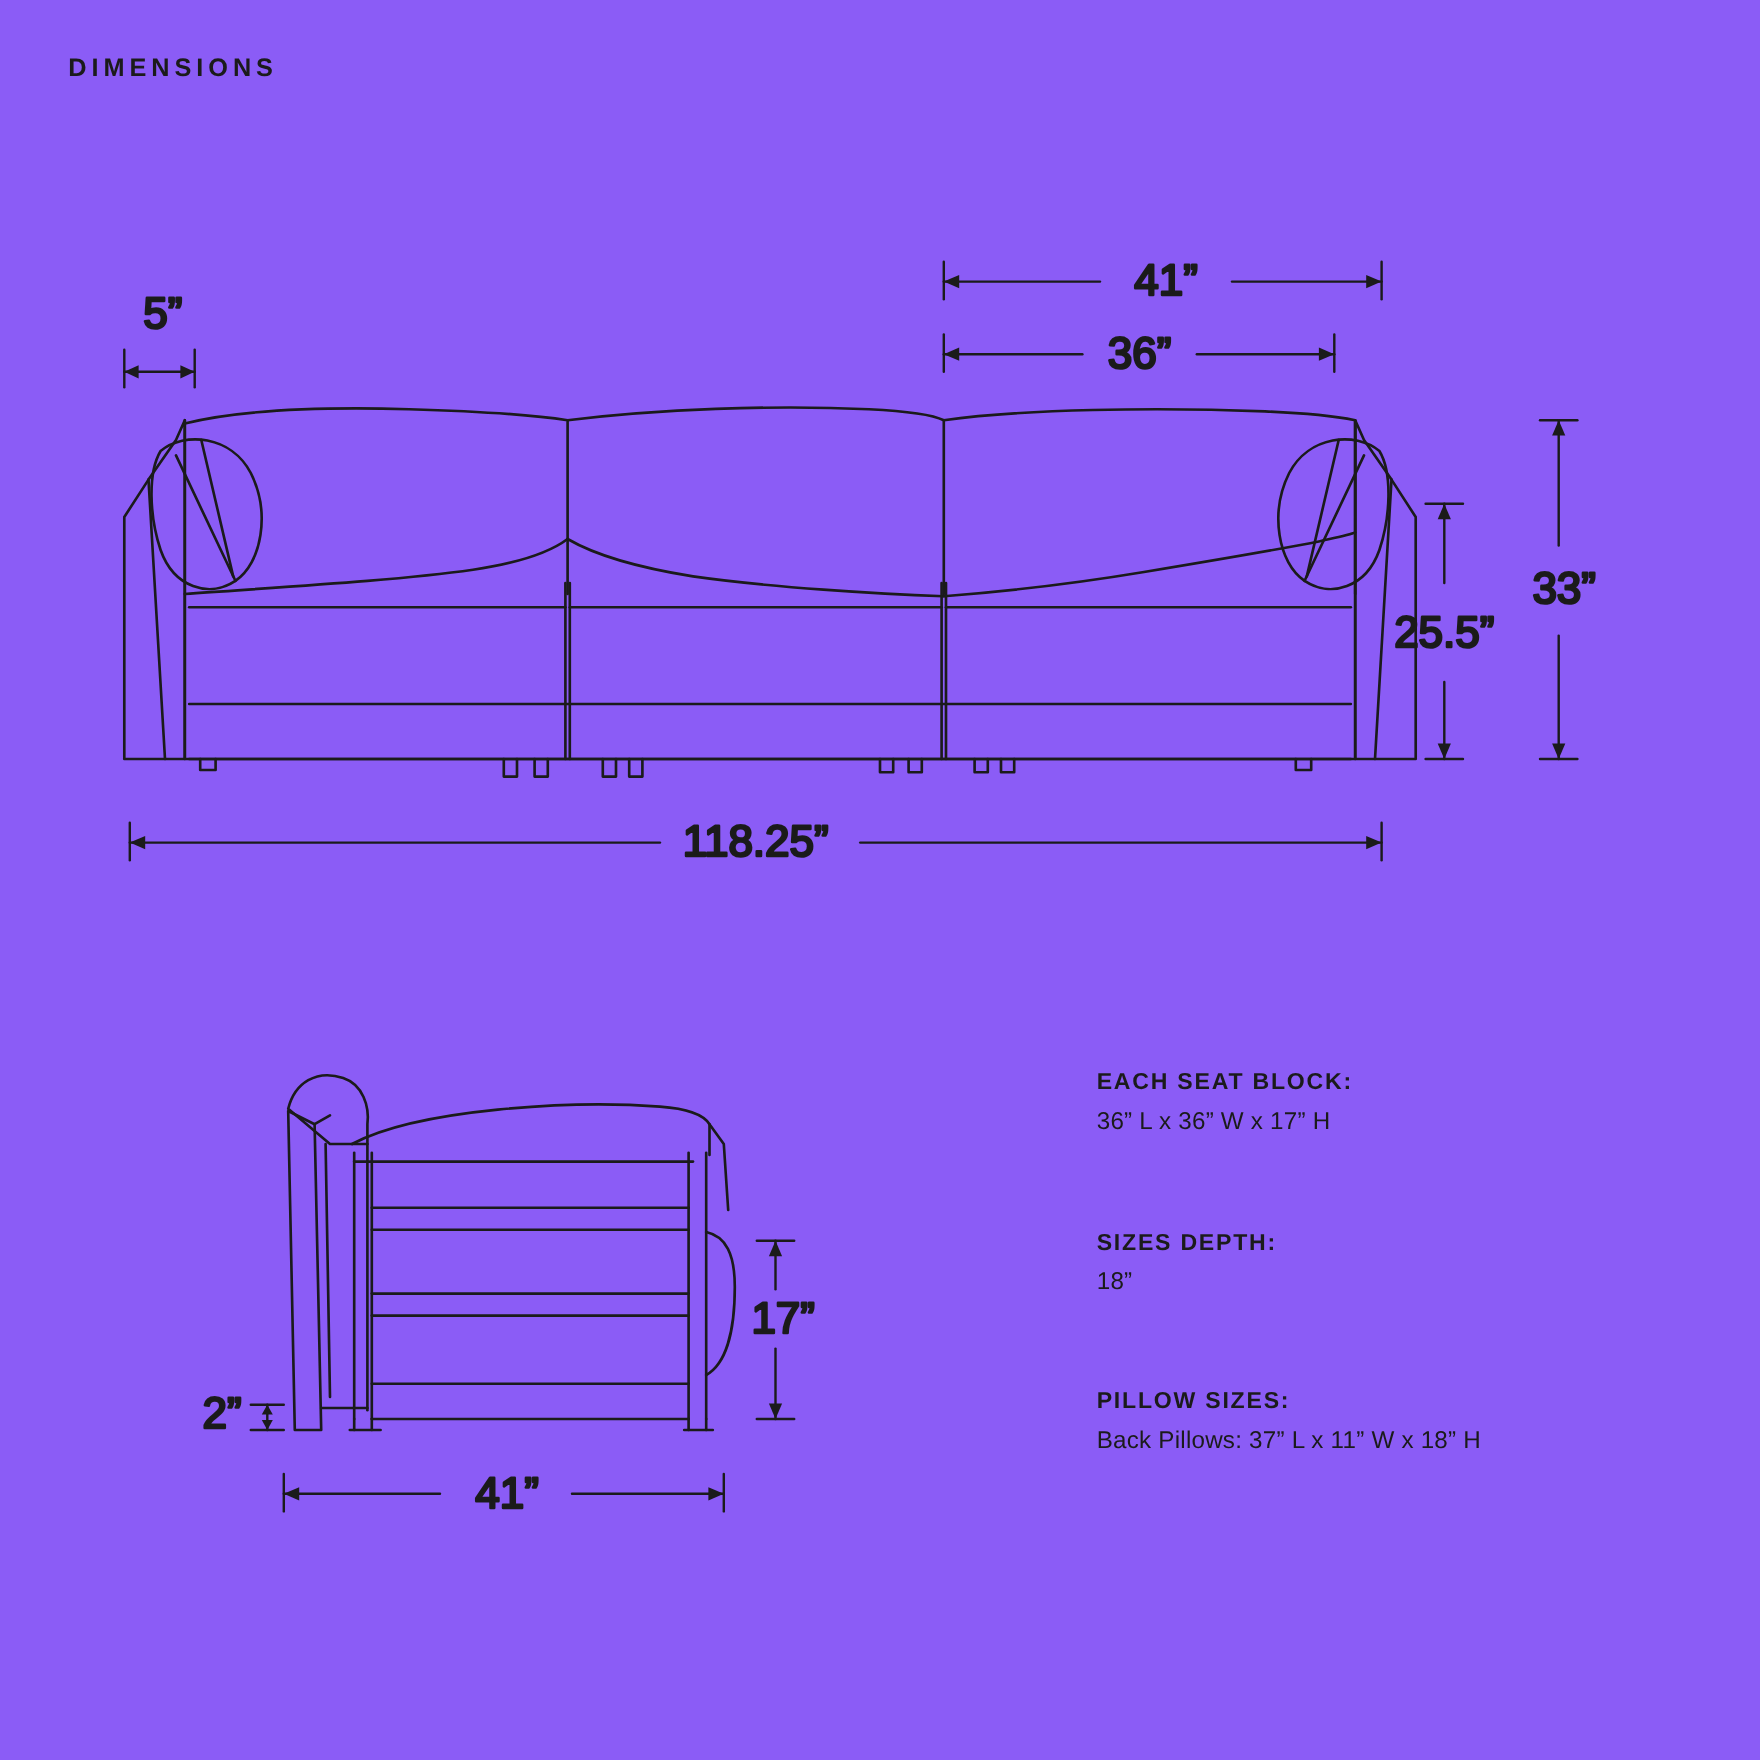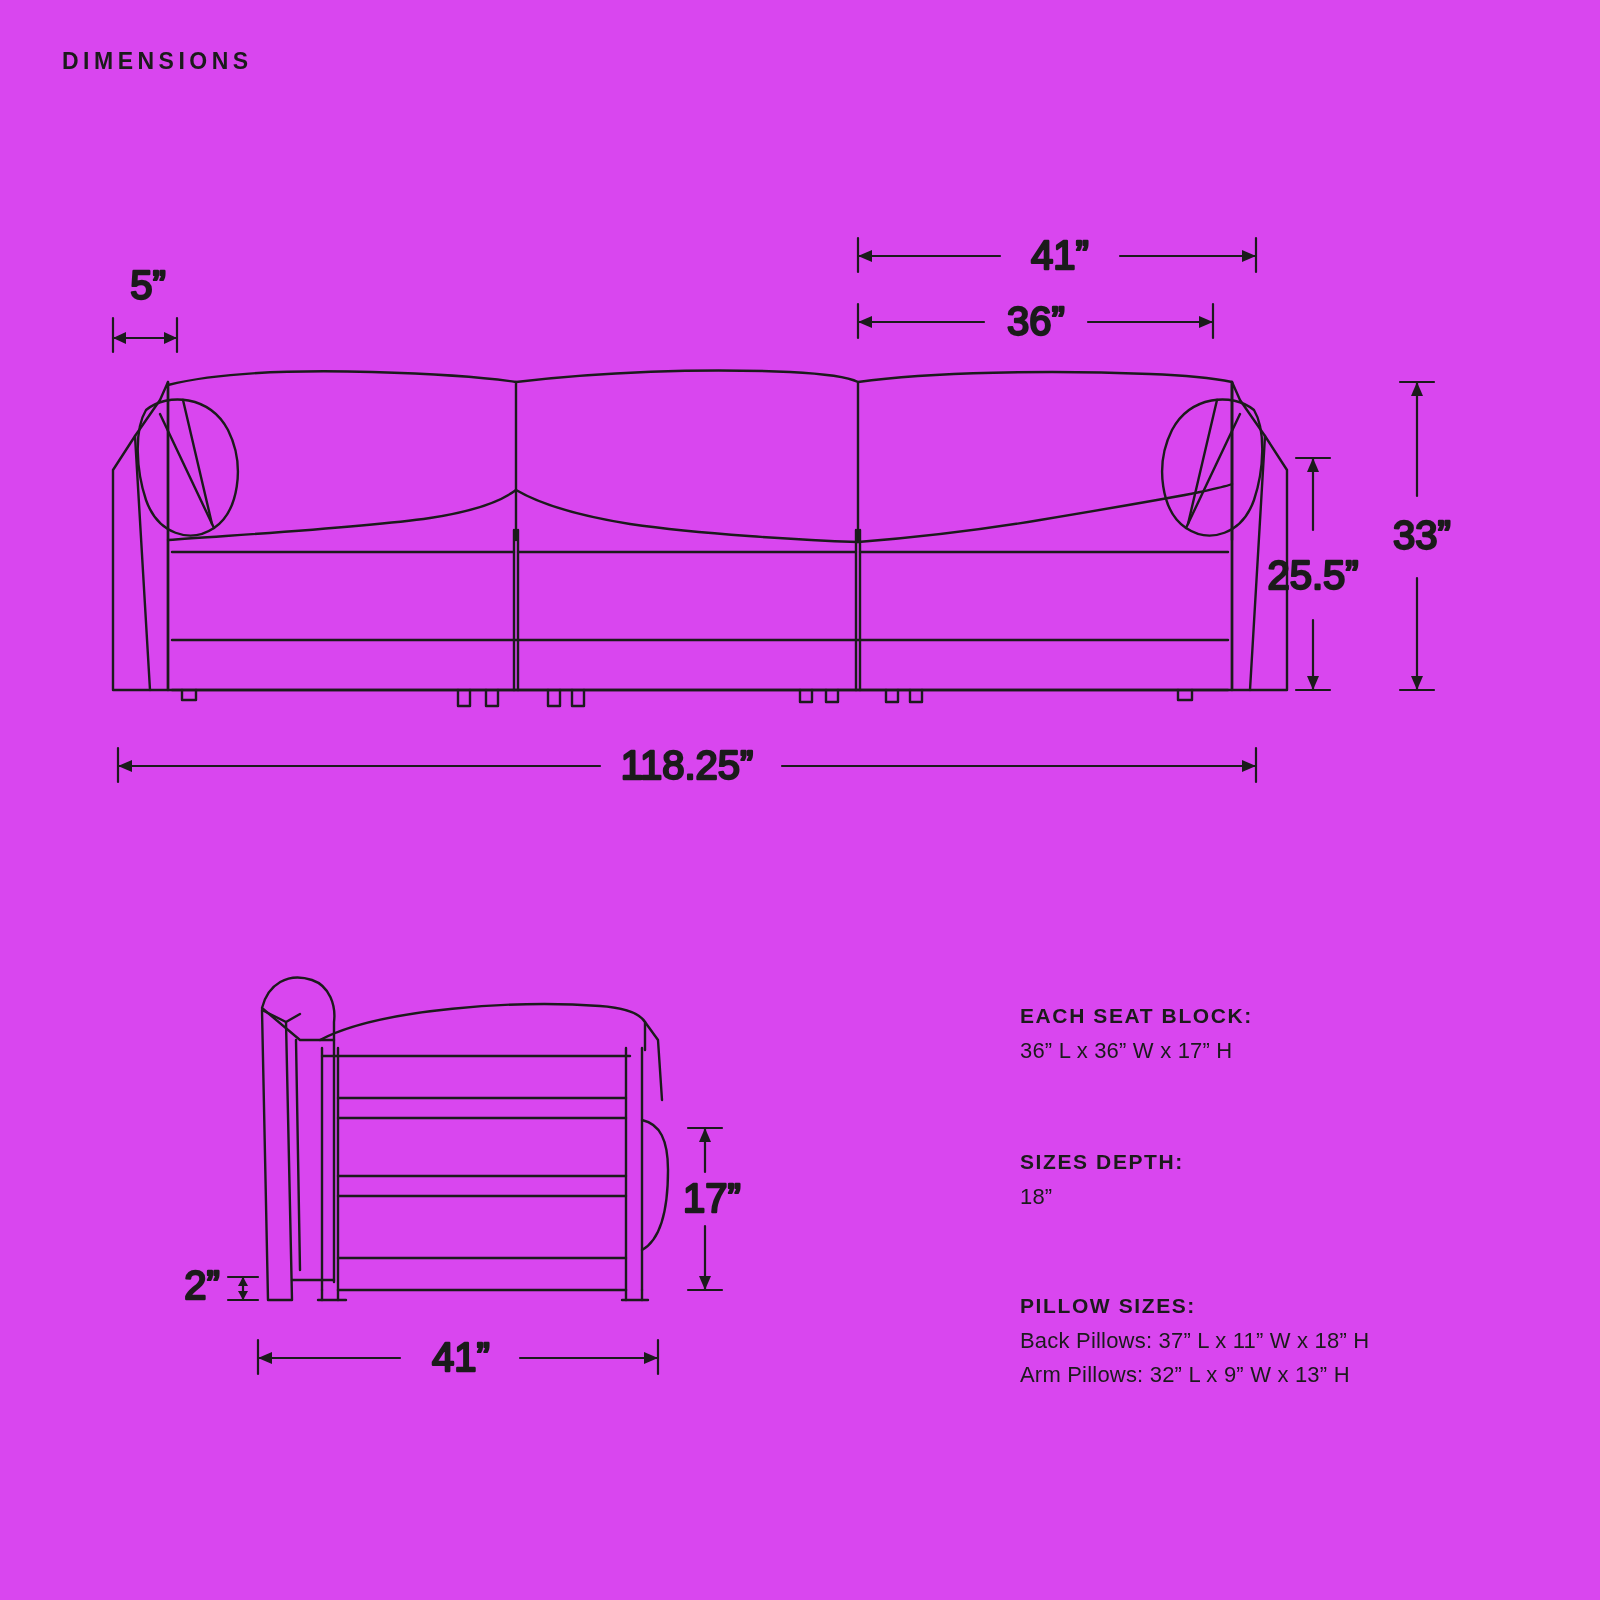--- a/index.html
+++ b/index.html
@@ -11,21 +11,21 @@
     width: 1600px;
     height: 1600px;
     position: relative;
     font-family: "Liberation Sans", sans-serif;
     color: #1b1b1b;
     overflow: hidden;
   }
   .page {
     position: absolute;
     inset: 0;
-    background: #d946ef;
+    background: #8b5cf6;
   }
   .title {
     position: absolute;
     left: 62px;
     top: 48px;
     font-size: 23px;
     font-weight: bold;
     letter-spacing: 4.5px;
     color: #1b1b1b;
   }
@@ -38,22 +38,21 @@
   }
   .dim-text {
     font-family: "Liberation Sans", sans-serif;
     fill: #1b1b1b;
     font-size: 40px;
     text-anchor: middle;
     dominant-baseline: middle;
   }
   .spec-block {
     position: absolute;
-    left: 1020px;
-    margin-top: 32px;
+    left: 997px;
   }
   .spec-head {
     font-size: 21px;
     font-weight: bold;
     letter-spacing: 1.6px;
     color: #1b1b1b;
     margin: 0 0 10px 0;
   }
   .spec-line {
     font-size: 22px;
@@ -257,16 +256,15 @@
   </div>
 
   <div class="spec-block" id="spec-seat-depth">
     <p class="spec-head">SIZES DEPTH:</p>
     <p class="spec-line">18”</p>
   </div>
 
   <div class="spec-block" id="spec-pillows">
     <p class="spec-head">PILLOW SIZES:</p>
     <p class="spec-line">Back Pillows: 37” L x 11” W x 18” H</p>
-    <p class="spec-line">Arm Pillows: 32” L x 9” W x 13” H</p>
   </div>
 
 </div>
 
 </body></html>

